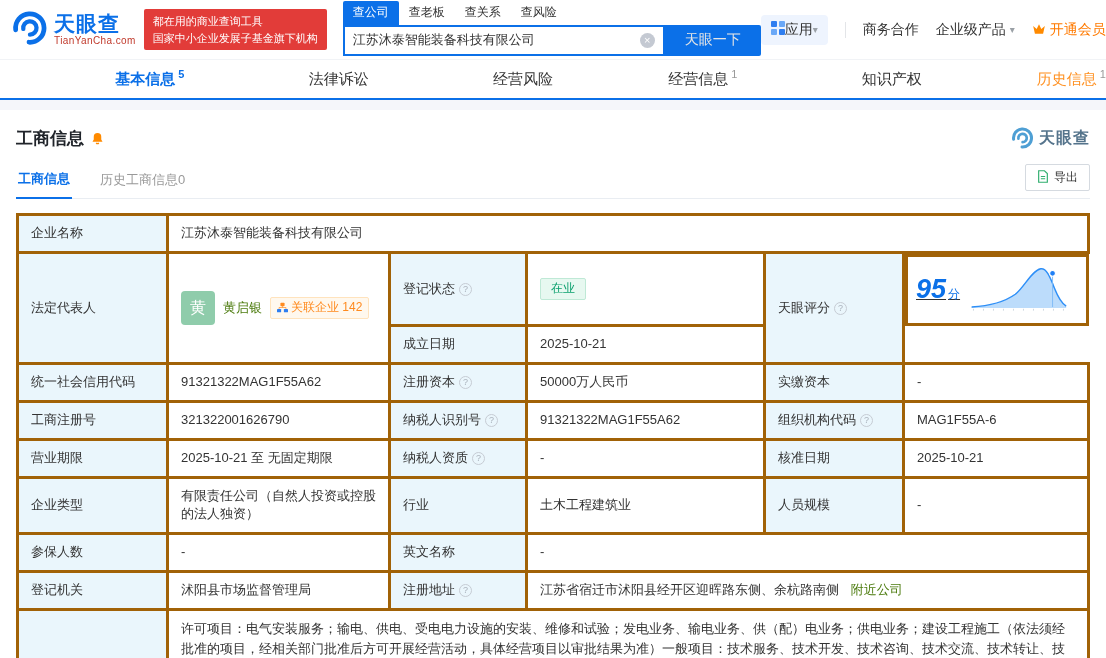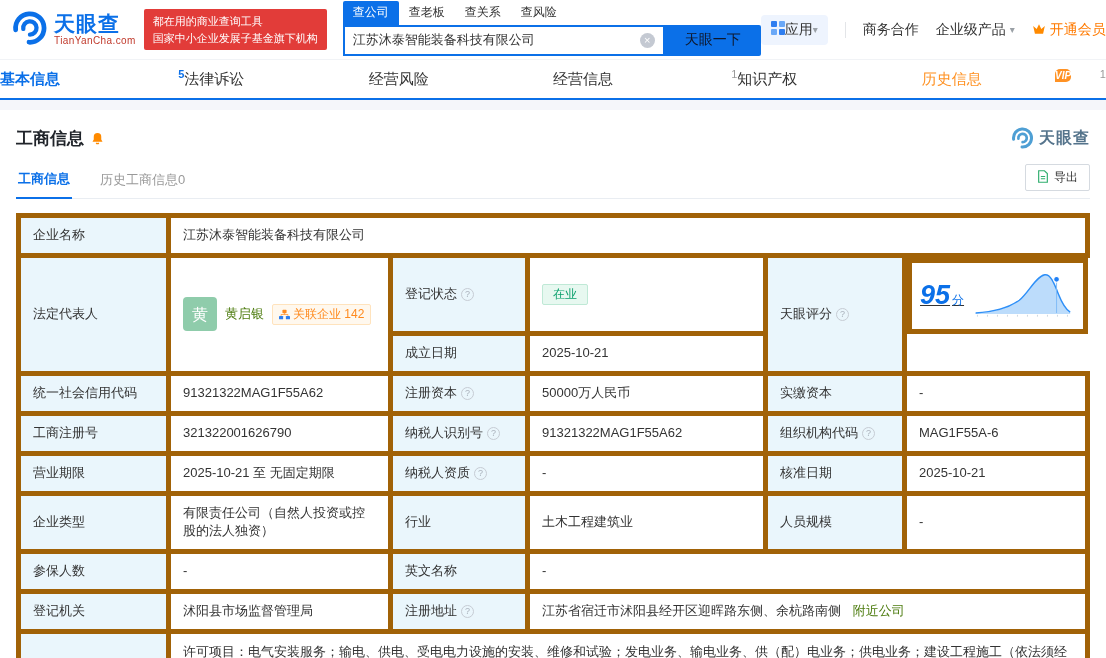--- a/index.html
+++ b/index.html
@@ -15,51 +15,51 @@
   .logo-t2 { font-size:10px; color:#c0392b; letter-spacing:.4px; }
   .slogan { background:#e23c39; color:#fff; font-size:11px; line-height:1.5; padding:4px 9px; border-radius:2px; margin-left:8px; white-space:nowrap; }
   .searchwrap { margin-left:16px; }
   .stabs { display:flex; align-items:flex-end; height:21px; }
   .stab { font-size:12px; padding:3px 10px 4px; color:#333; cursor:pointer; }
   .stab.active { background:#0b70e8; color:#fff; border-radius:2px 2px 0 0; }
   .srow { display:flex; }
   .sinput { width:322px; height:31px; border:2px solid #0b70e8; background:#fff; display:flex; align-items:center; padding:0 8px; }
   .sinput input { flex:1; border:none; outline:none; font-size:13px; color:#333; font-family:inherit; background:transparent; }
   .clear-ic { width:15px; height:15px; border-radius:50%; background:#c4c9d2; color:#fff; font-size:11px; line-height:15px; text-align:center; cursor:pointer; }
-  .sbtn { width:96px; height:31px; background:#0b70e8; color:#0f172a; border:none; font-size:14px; cursor:pointer; border-radius:0 2px 2px 0; font-family:inherit; }
+  .sbtn { width:96px; height:31px; background:#0b70e8; color:#e5e5e5; border:none; font-size:14px; cursor:pointer; border-radius:0 2px 2px 0; font-family:inherit; }
   .hmenu { margin-left:auto; display:flex; align-items:center; gap:17px; font-size:14px; color:#333; white-space:nowrap; }
   .apps-chip { display:flex; align-items:center; background:#eef4fe; padding:6px 10px; border-radius:4px; cursor:pointer; }
   .vdiv { width:1px; height:16px; background:#e3e5e8; }
   .hitem { cursor:pointer; display:flex; align-items:center; gap:4px; }
   .vip-item { color:#ff7a00; }
   .crt { font-size:10px; color:#9aa0a6; }
   
   .mainnav { height:40px; background:#fff; display:flex; border-bottom:2px solid #0b70e8; }
-  .ntab { flex:1; display:flex; align-items:center; justify-content:space-between; font-size:15px; color:#333; cursor:pointer; }
+  .ntab { flex:1; display:flex; align-items:center; justify-content:flex-end; font-size:15px; color:#333; cursor:pointer; }
   .ntab .tl { position:relative; }
   .cnt { font-size:11px; color:#999; margin-left:3px; display:inline-block; transform:translateY(-5px); }
   .ntab.active { color:#0b70e8; font-weight:bold; }
   .ntab.active .cnt { color:#0b70e8; }
   .ntab.vip-tab { color:#ff9224; }
   .vipbadge { position:absolute; top:-10px; right:-32px; background:#ff9224; color:#fff; font-size:10px; font-style:italic; font-weight:bold; padding:1px 0; border-radius:5px 5px 5px 0; }
   
   .content { padding-top:10px; }
   .card { background:#fff; padding:16px 16px 14px; min-height:545px; }
   .card-head { display:flex; align-items:center; }
   .ctitle { font-size:17px; font-weight:bold; color:#20242a; }
   .bell-ic { margin-left:6px; display:flex; }
   .watermark { margin-left:auto; display:flex; align-items:center; gap:5px; }
   .wm-text { font-size:16px; font-weight:bold; color:#55748c; letter-spacing:1px; }
   .subtabs { display:flex; align-items:flex-end; border-bottom:1px solid #e9edf2; margin-top:14px; }
   .sub { font-size:13px; padding:0 2px 9px; margin-right:26px; color:#999; cursor:pointer; }
   .sub.active { color:#0b70e8; font-weight:bold; border-bottom:2px solid #0b70e8; margin-bottom:-1px; }
   .export { margin-left:auto; margin-bottom:7px; display:flex; align-items:center; gap:5px; border:1px solid #d5dae0; border-radius:2px; padding:4px 11px; font-size:12px; color:#333; background:#fff; cursor:pointer; font-family:inherit; }
   
   table { width:100%; border-collapse:collapse; margin-top:14px; table-layout:fixed; }
-  td { border:5px solid #a16207; font-size:13px; color:#333; padding:8px 12px; vertical-align:middle; word-break:break-all; line-height:1.45; }
+  td { border:3px solid #a16207; font-size:13px; color:#333; padding:8px 12px; vertical-align:middle; word-break:break-all; line-height:1.45; }
   td.lbl { background:#eaf6fc; word-break:keep-all; }
   .q { display:inline-block; width:13px; height:13px; border:1px solid #c6ccd4; border-radius:50%; color:#aab2bc; font-size:9px; line-height:11px; text-align:center; margin-left:4px; vertical-align:1px; cursor:pointer; }
   .badge-green { display:inline-block; background:#e7f8f0; color:#0a9f6c; border:1px solid #bfe9d6; font-size:12px; padding:1px 10px; border-radius:2px; }
   .rep { display:flex; align-items:center; gap:8px; }
   .avatar { width:34px; height:34px; border-radius:4px; background:#8fccab; color:#fff; font-size:16px; display:flex; align-items:center; justify-content:center; cursor:pointer; flex:none; }
   .lk { color:#4d7c0f; cursor:pointer; text-decoration:none; }
   .rel-chip { display:inline-flex; align-items:center; gap:3px; font-size:12px; color:#ff8a1e; background:#fff8ee; border:1px solid #ffe3bd; border-radius:2px; padding:1px 6px; cursor:pointer; white-space:nowrap; }
   .score-cell { display:flex; align-items:center; gap:8px; padding:4px 8px;text-decoration:underline; }
   .score-num { font-size:27px; font-weight:bold; font-style:italic; color:#0b70e8; line-height:1; }
   .score-unit { font-size:12px; color:#0b70e8; margin-left:2px; }

